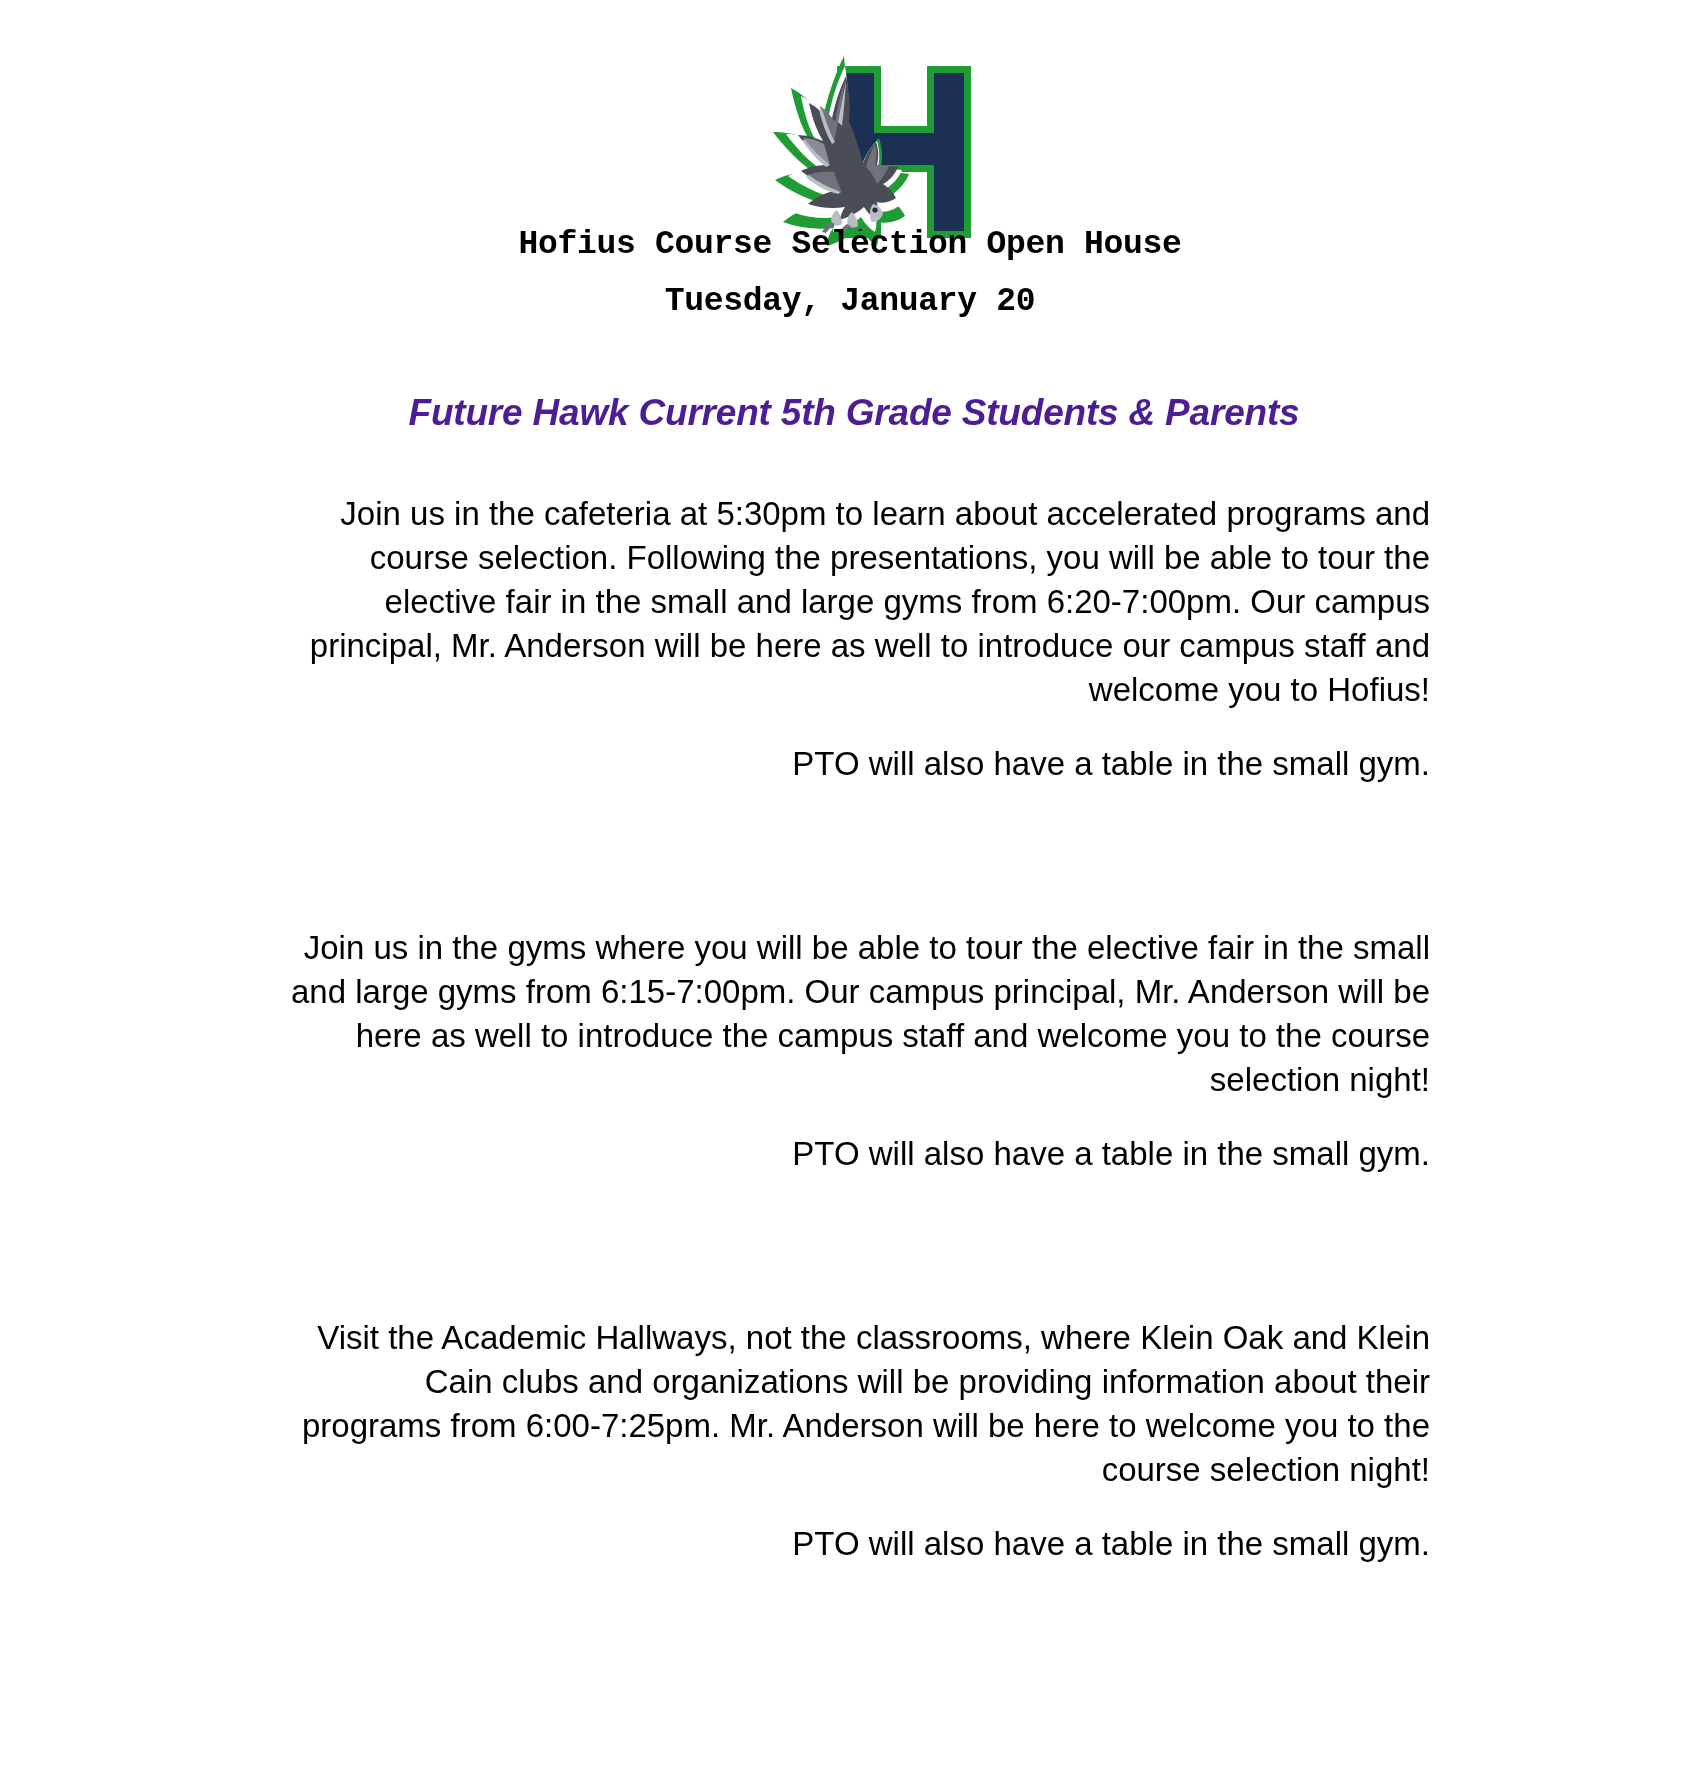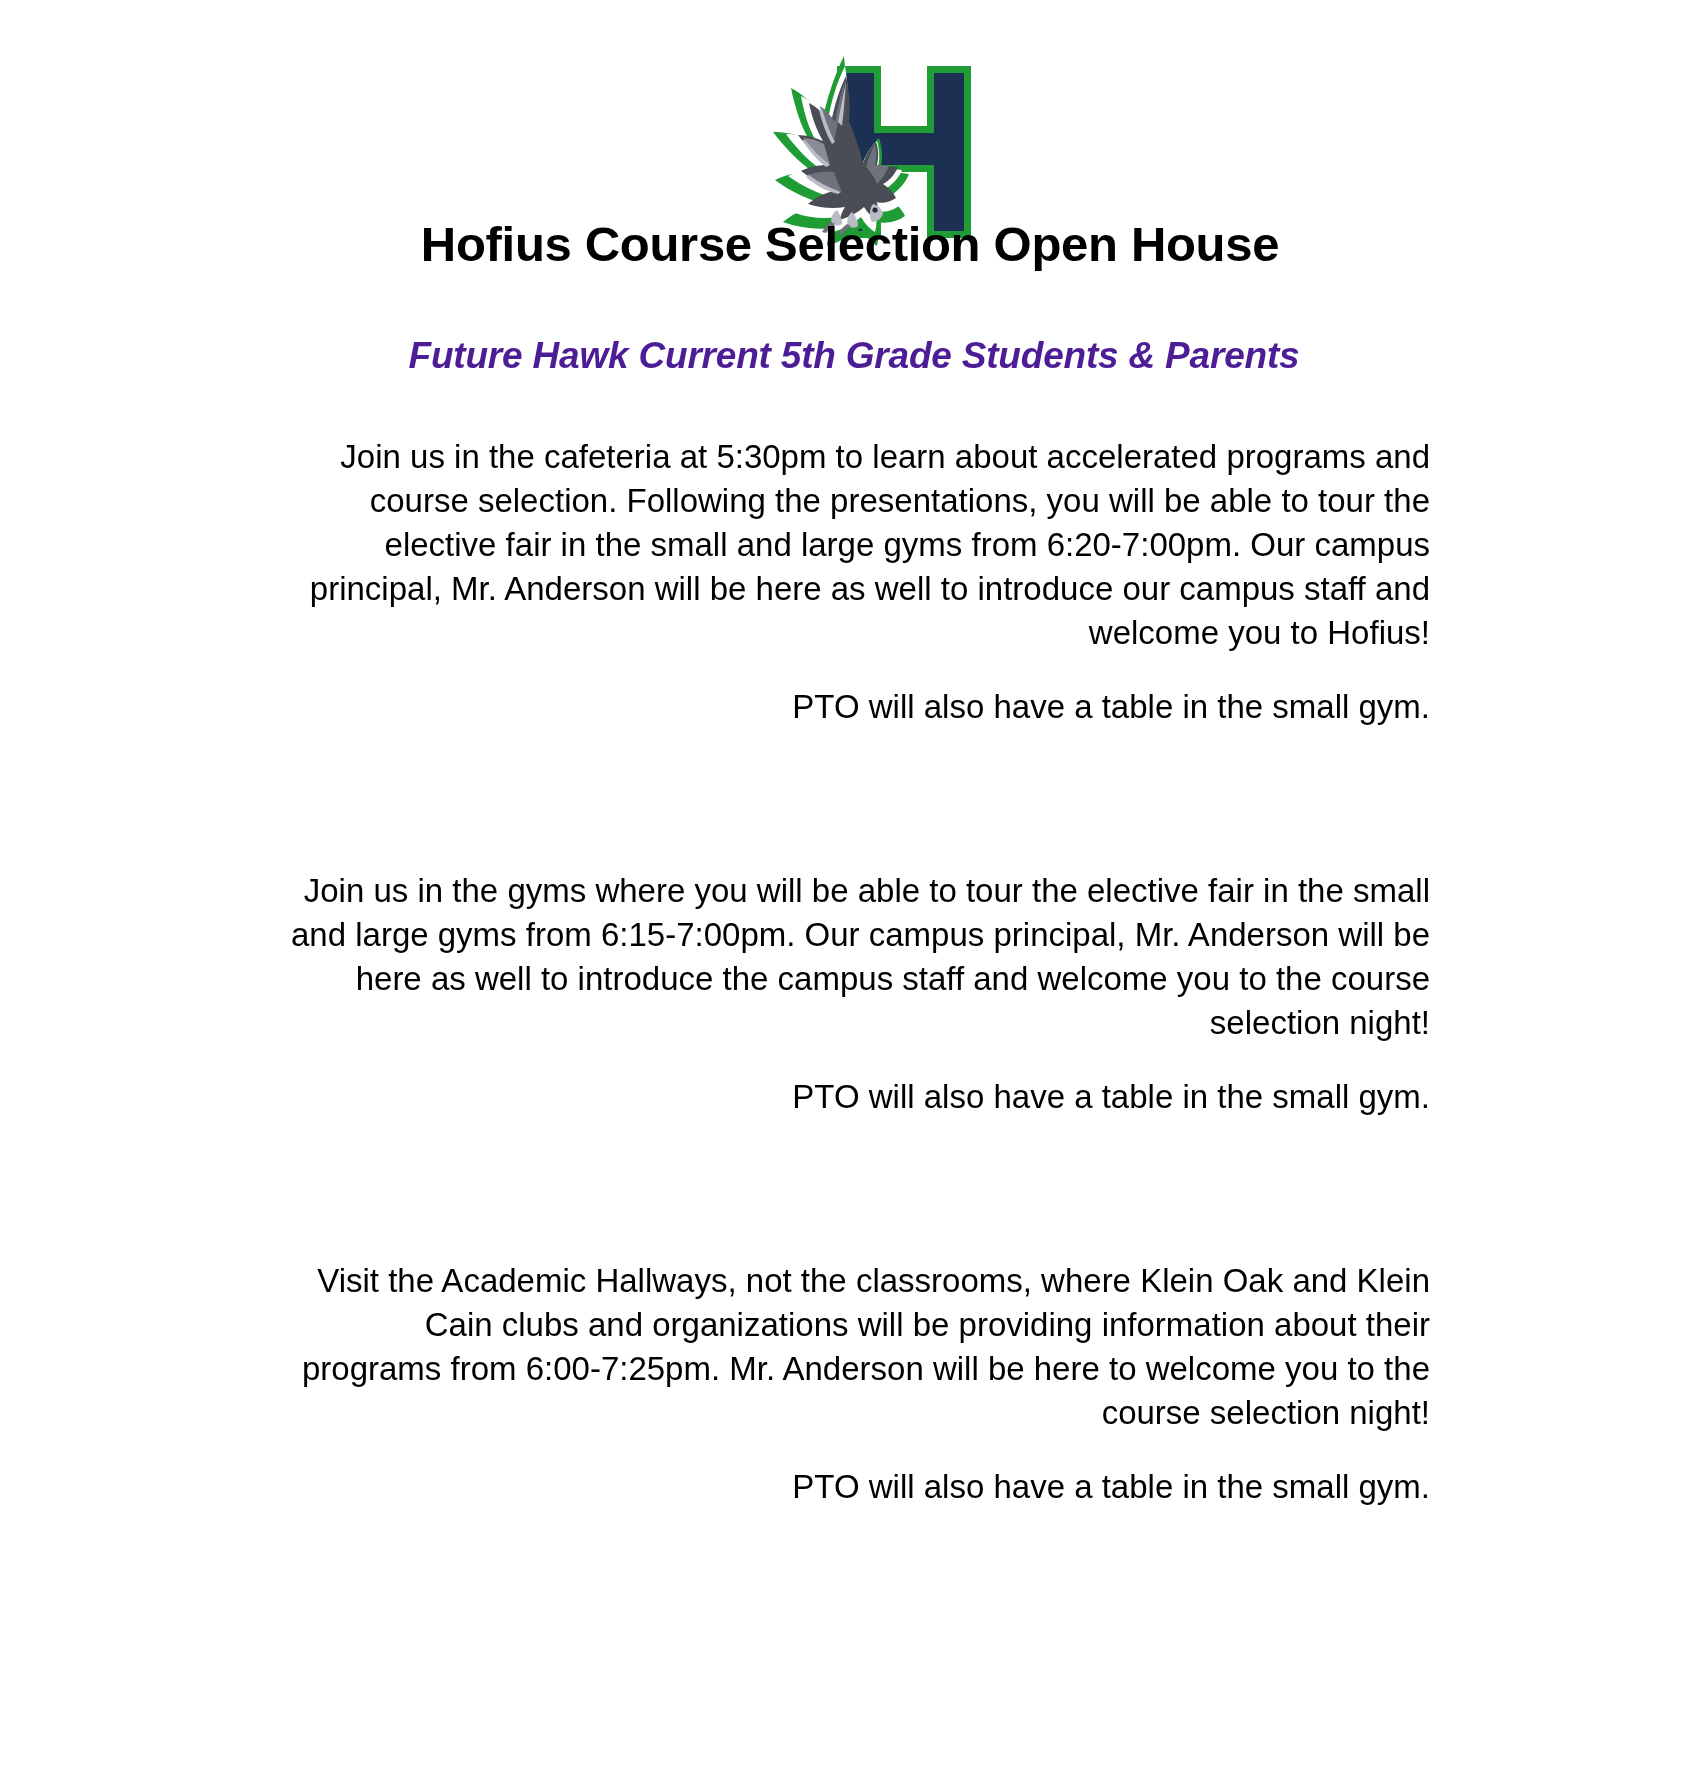--- a/index.html
+++ b/index.html
@@ -37,23 +37,23 @@
     height: 200px;
     display: block;
   }
 
   
   .title-block {
     text-align: center;
     margin-top: 6px;
   }
   .doc-title-line {
-    font-family: Liberation Sans, sans-serif;
+    font-family: Liberation Mono, monospace;
     font-weight: 700;
-    font-size: 49px;
+    font-size: 33px;
     line-height: 57px;
     letter-spacing: -0.3px;
     color: #000;
     white-space: nowrap;
     text-align: center;
   }
 
   
   .content {
     width: 1160px;
@@ -230,20 +230,21 @@
           C 130 176 126 176 123 174
           C 121 169 123 163 127 160 Z"></path>
         <path fill="#6f717c" d="M 106 170 C 102 173 99 176 97 180 L 101 181 C 104 177 107 174 110 172 Z"></path>
         <path fill="#6f717c" d="M 122 172 C 118 175 115 178 113 182 L 117 183 C 120 179 123 176 126 174 Z"></path>
       </g>
     </svg>
   </div>
 
   <div class="title-block">
     <div class="doc-title-line">Hofius Course Selection Open House</div>
+    <div class="doc-title-line">Tuesday, January 20</div>
   </div>
 
   <div class="content">
 
     <div class="sp-heading-top"></div>
     <div class="section">
       <div class="section-heading">Future Hawk Current 5th Grade Students &amp; Parents</div>
       <div class="sp-1"></div>
       <div class="body-para">Join us in the cafeteria at 5:30pm to learn about accelerated programs and course selection. Following the presentations, you will be able to tour the elective fair in the small and large gyms from 6:20-7:00pm. Our campus principal, Mr. Anderson will be here as well to introduce our campus staff and welcome you to Hofius!</div>
       <div class="sp-3"></div>

